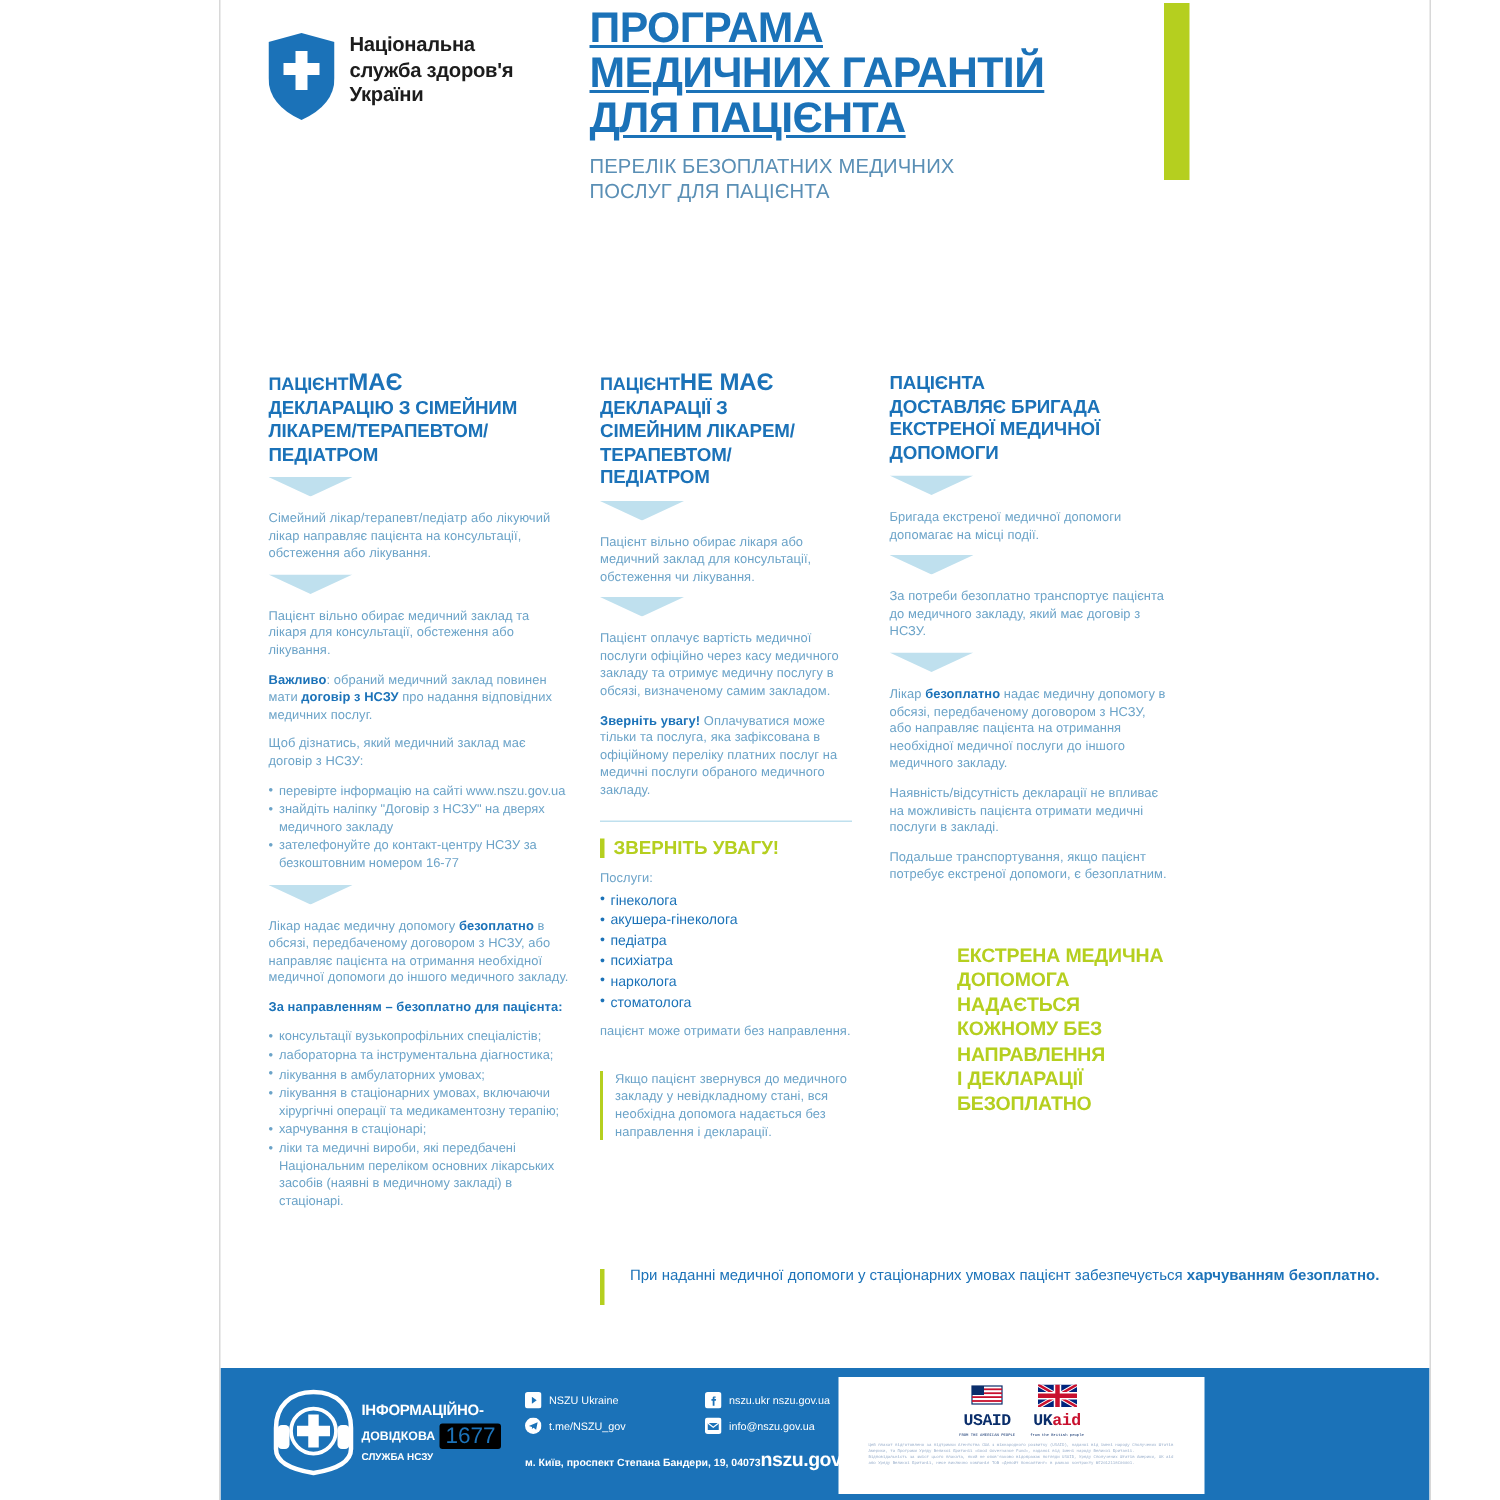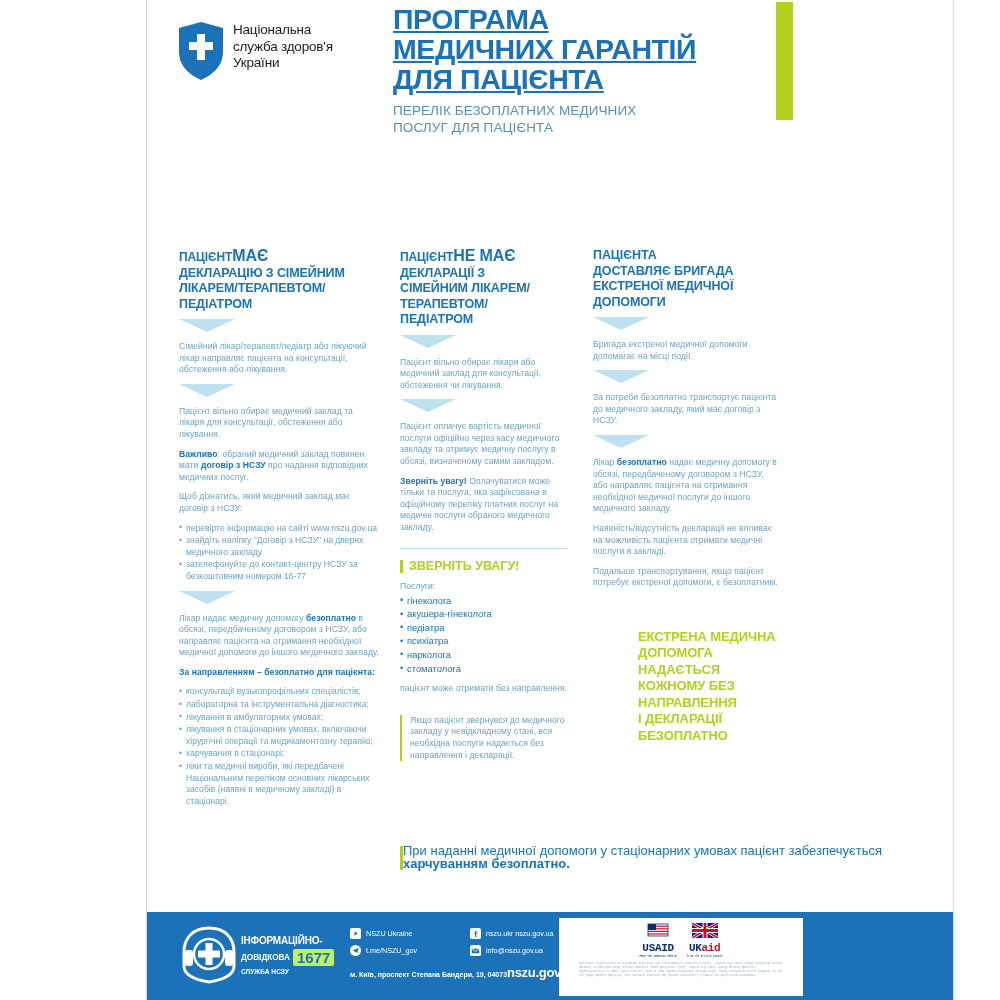--- a/index.html
+++ b/index.html
@@ -15,21 +15,21 @@
     border-left:1px solid #d8d8d8;
     border-right:1px solid #d8d8d8;
     box-sizing:border-box;
     overflow:hidden;
   }
 
   
   .header{position:relative;height:172px;}
   .logo-wrap{position:absolute;left:32px;top:22px;display:flex;align-items:flex-start;}
   .shield{width:44px;height:58px;flex:none;}
-  .logo-text{margin-left:10px;color:#1c1c1c;font-size:13.5px;line-height:16.5px;font-weight:400;letter-spacing:-0.2px;}
+  .logo-text{margin-left:10px;color:#1c1c1c;font-size:13.5px;line-height:16.5px;font-weight:700;letter-spacing:-0.2px;}
   .title-block{position:absolute;left:246px;top:4px;width:370px;}
   .title-line{color:#1b72b8;font-weight:700;font-size:28.5px;line-height:30px;letter-spacing:-0.4px;text-decoration:underline;}
   .subtitle{margin-top:8px;color:#5a8fb5;font-size:13.5px;line-height:17px;letter-spacing:0.1px;}
   .green-bar{position:absolute;left:629px;top:2px;width:17px;height:118px;background:#b5cf1f;}
 
   
   .headline{
     position:absolute;left:34px;top:178px;width:740px;
     color:#b5cf1f;font-weight:700;font-size:40px;line-height:44px;letter-spacing:-0.8px;
   }
@@ -74,34 +74,34 @@
   .green-side{
     border-left:2.5px solid #b5cf1f;padding-left:8px;margin-top:20px;
   }
 
   .greenbig{
     color:#b5cf1f;font-weight:700;font-size:13px;line-height:16.5px;margin-top:40px;letter-spacing:-0.1px;margin-left:45px;
   }
 
   .footnote{
     position:absolute;left:253px;top:845px;width:500px;
-    color:#1b72b8;font-size:13px;line-height:12.6px;padding-left:3px;
+    color:#1b72b8;font-size:10px;line-height:12.6px;padding-left:20px;
   }
   .footnote:before{content:"";position:absolute;left:0;top:1px;width:2.5px;height:24px;background:#b5cf1f;}
   .footnote b{font-weight:700;}
 
   
   .footer{position:absolute;left:0;bottom:0;width:100%;height:88px;background:#1b72b8;color:#fff;}
   .hotline{position:absolute;left:34px;top:14px;display:flex;align-items:center;}
   .hotline-icon{width:56px;height:58px;flex:none;}
   .hotline-text{margin-left:4px;}
   .hl1{font-size:10px;font-weight:700;line-height:12px;letter-spacing:-0.2px;}
   .hl2{font-size:8.2px;font-weight:700;line-height:9px;margin-top:2px;}
   .hl3{font-size:6.6px;font-weight:700;line-height:8px;margin-top:2px;}
-  .hlnum{display:inline-block;background:#bef264;color:#1b72b8;font-weight:700;font-size:15px;
+  .hlnum{display:inline-block;background:#000000;color:#1b72b8;font-weight:400;font-size:15px;
          padding:0px 4px;border-radius:2px;line-height:17px;vertical-align:middle;margin-left:3px;}
 
   .contacts{position:absolute;left:203px;top:16px;width:290px;font-size:7.2px;}
   .crow{display:flex;align-items:center;margin-bottom:6px;}
   .cicon{width:11px;height:11px;flex:none;margin-right:5px;}
   .c-col-a{width:120px;}
   .c-col-b{width:150px;}
   .crow-wrap{display:flex;}
   .addr{font-size:7px;font-weight:700;margin-top:3px;}
   .bigurl{font-size:13px;font-weight:700;letter-spacing:-0.3px;}
@@ -235,21 +235,21 @@
         <li>акушера-гінеколога</li>
         <li>педіатра</li>
         <li>психіатра</li>
         <li>нарколога</li>
         <li>стоматолога</li>
       </ul>
 
       <p class="body">пацієнт може отримати без направлення.</p>
 
       <div class="green-side">
-        <p class="body" style="margin:0;">Якщо пацієнт звернувся до медичного закладу у невідкладному стані, вся необхідна послуги надається без направлення і декларації.</p>
+        <p class="body" style="margin:0;">Якщо пацієнт звернувся до медичного закладу у невідкладному стані, вся необхідна допомога надається без направлення і декларації.</p>
       </div>
     </div>
 
     <div class="col col3">
       <div class="colhead">
         <div>ПАЦІЄНТА</div>
         <div>ДОСТАВЛЯЄ БРИГАДА</div>
         <div>ЕКСТРЕНОЇ МЕДИЧНОЇ</div>
         <div>ДОПОМОГИ</div>
       </div>

